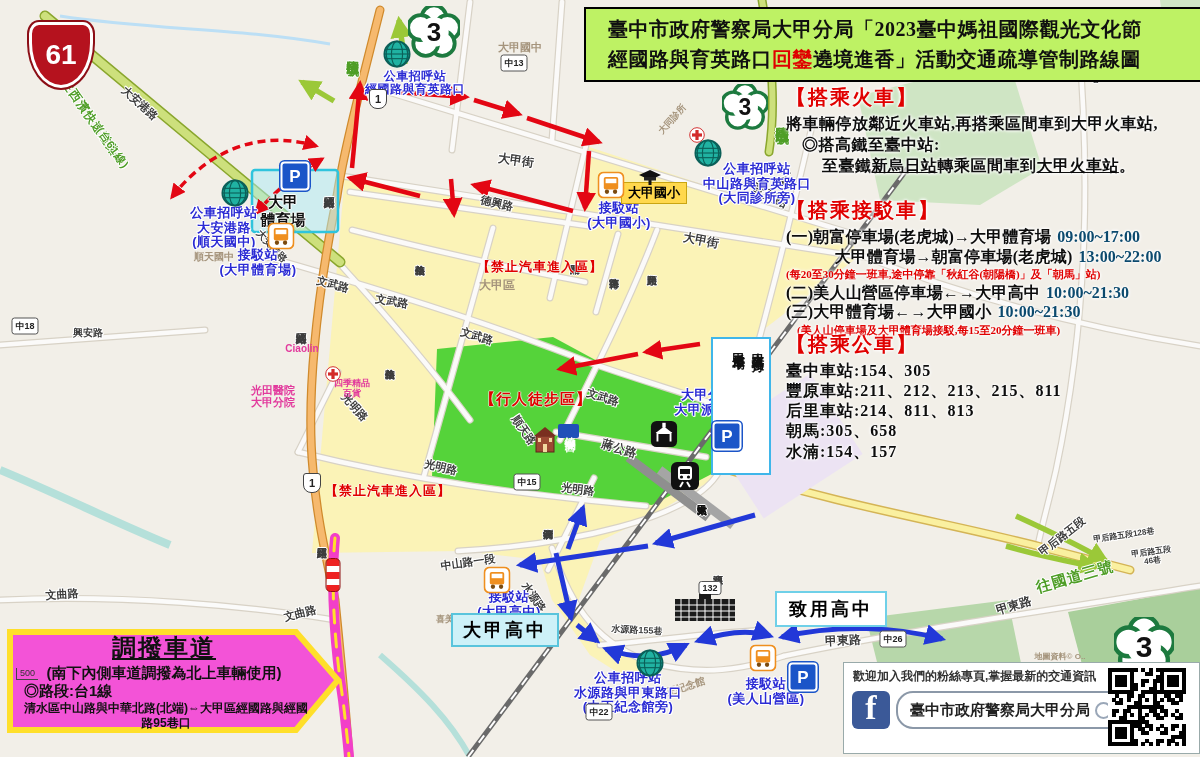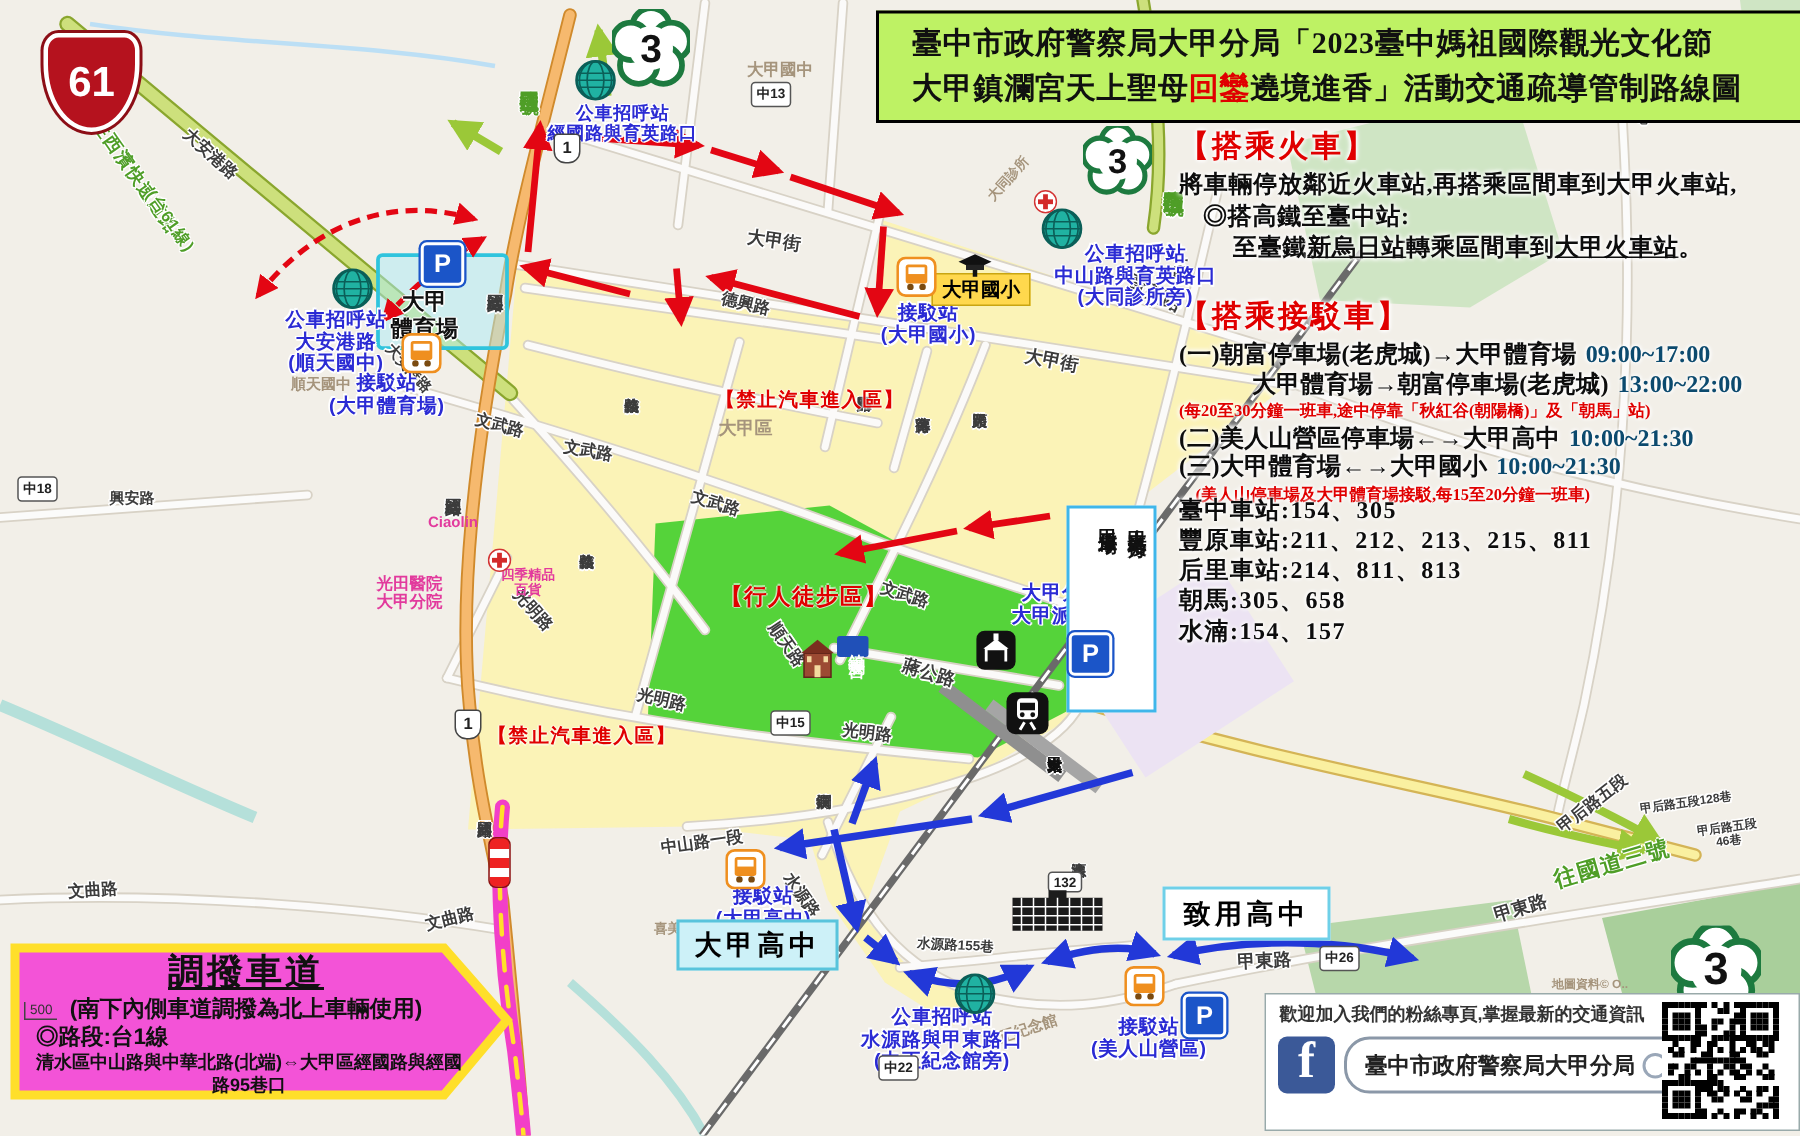--- a/index.html
+++ b/index.html
@@ -510,21 +510,21 @@
             <line x1="2" y1="12" x2="62" y2="12"></line>
             <line x1="2" y1="18" x2="62" y2="18"></line>
             <line x1="2" y1="24" x2="62" y2="24"></line>
           </g>
         </svg></div>
       <div class="ic ic-cone" style="left: 333px; top: 575px; transform: translate(-50%, -50%);"></div>
     </div>
 
   <div id="titlebox" class="obox">
     <div>臺中市政府警察局大甲分局「2023臺中媽祖國際觀光文化節</div>
-    <div><span>大甲鎮瀾宮天上聖母</span><span class="hl">回鑾</span><span>遶境進香」活動交通疏導管制路線圖</span></div>
+    <div><span>經國路與育英路口</span><span class="hl">回鑾</span><span>遶境進香」活動交通疏導管制路線圖</span></div>
   </div>
 
   <div id="train" class="infoblock">
     <div class="ihead">【搭乘火車】</div>
     <div class="iline">將車輛停放鄰近火車站,再搭乘區間車到大甲火車站,</div>
     <div class="iline ind1">◎搭高鐵至臺中站:</div>
     <div class="iline ind2"><span>至臺鐵</span><span class="uline">新烏日站</span><span>轉乘區間車到</span><span class="uline">大甲火車站</span><span>。</span></div>
   </div>
 
   <div id="shuttle" class="infoblock">
@@ -533,20 +533,21 @@
         <div class="srow"><span>(一)朝富停車場(老虎城)→大甲體育場</span><span class="stime">09:00~17:00</span></div>
         <div class="srow"><span>　　　大甲體育場→朝富停車場(老虎城)</span><span class="stime">13:00~22:00</span></div>
         <div class="snote">(每20至30分鐘一班車,途中停靠「秋紅谷(朝陽橋)」及「朝馬」站)</div>
         <div class="srow"><span>(二)美人山營區停車場←→大甲高中</span><span class="stime">10:00~21:30</span></div>
         <div class="srow"><span>(三)大甲體育場←→大甲國小</span><span class="stime">10:00~21:30</span></div>
         <div class="snote">　(美人山停車場及大甲體育場接駁,每15至20分鐘一班車)</div>
       </div>
   </div>
 
   <div id="bus" class="infoblock">
+    <div class="ihead">【搭乘公車】</div>
     <div id="bus-lines">
         <div class="busline">臺中車站:154、305</div>
         <div class="busline">豐原車站:211、212、213、215、811</div>
         <div class="busline">后里車站:214、811、813</div>
         <div class="busline">朝馬:305、658</div>
         <div class="busline">水湳:154、157</div>
       </div>
   </div>
 
   <div id="lane" class="obox">

